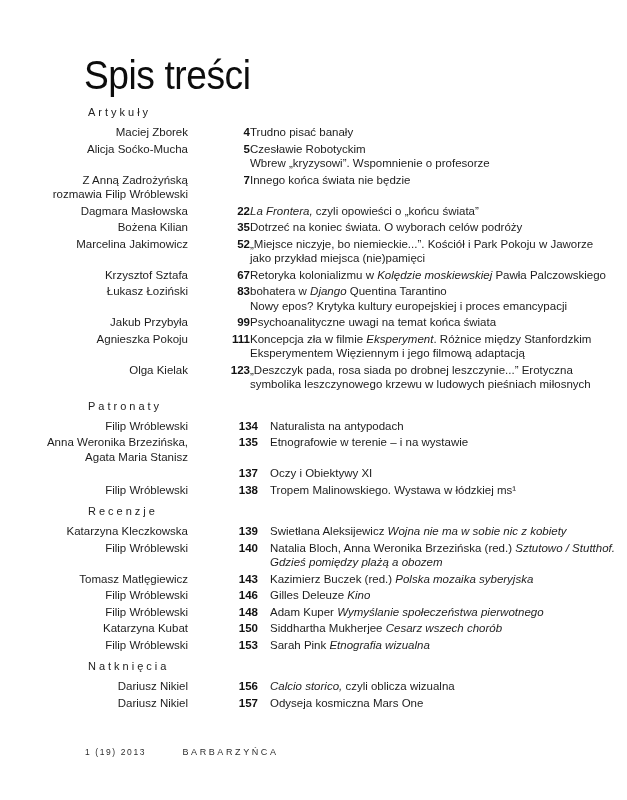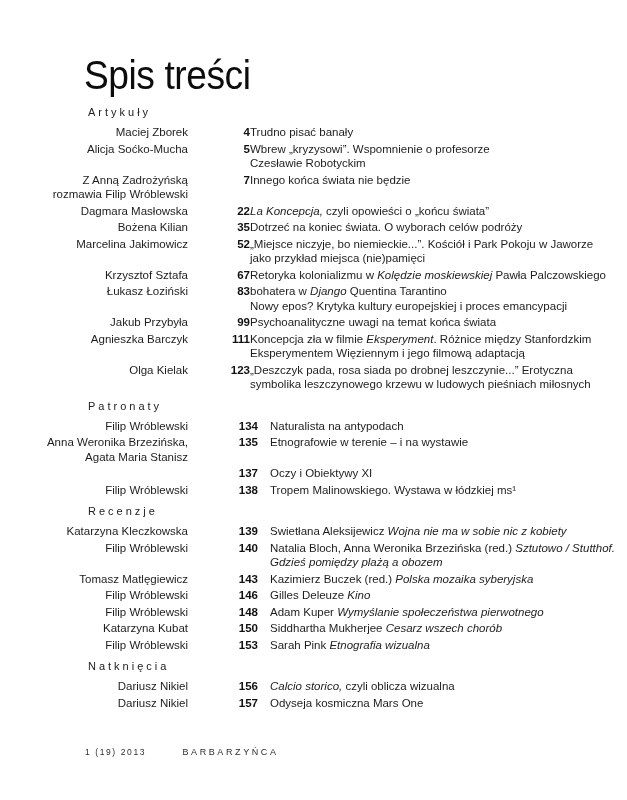--- a/index.html
+++ b/index.html
@@ -83,41 +83,41 @@
           <div class="col-title">
             <div class="title-line"><span>Trudno pisać banały</span></div>
           </div>
         </div>
         <div class="entry">
           <div class="col-author">
             <div class="author-line">Alicja Soćko-Mucha</div>
           </div>
           <div class="col-page">5</div>
           <div class="col-title">
+            <div class="title-line"><span>Czesławie Robotyckim</span></div>
             <div class="title-line"><span>Wbrew „kryzysowi”. Wspomnienie o profesorze</span></div>
-            <div class="title-line"><span>Czesławie Robotyckim</span></div>
           </div>
         </div>
         <div class="entry">
           <div class="col-author">
             <div class="author-line">Z Anną Zadrożyńską</div>
             <div class="author-line">rozmawia Filip Wróblewski</div>
           </div>
           <div class="col-page">7</div>
           <div class="col-title">
             <div class="title-line"><span>Innego końca świata nie będzie</span></div>
           </div>
         </div>
         <div class="entry">
           <div class="col-author">
             <div class="author-line">Dagmara Masłowska</div>
           </div>
           <div class="col-page">22</div>
           <div class="col-title">
-            <div class="title-line"><i>La Koncepcja,</i><span> czyli opowieści o „końcu świata”</span></div>
+            <div class="title-line"><i>La Frontera,</i><span> czyli opowieści o „końcu świata”</span></div>
           </div>
         </div>
         <div class="entry">
           <div class="col-author">
             <div class="author-line">Bożena Kilian</div>
           </div>
           <div class="col-page">35</div>
           <div class="col-title">
             <div class="title-line"><span>Dotrzeć na koniec świata. O wyborach celów podróży</span></div>
           </div>
@@ -155,21 +155,21 @@
           <div class="col-author">
             <div class="author-line">Jakub Przybyła</div>
           </div>
           <div class="col-page">99</div>
           <div class="col-title">
             <div class="title-line"><span>Psychoanalityczne uwagi na temat końca świata</span></div>
           </div>
         </div>
         <div class="entry">
           <div class="col-author">
-            <div class="author-line">Agnieszka Barczyk</div>
+            <div class="author-line">Agnieszka Pokoju</div>
           </div>
           <div class="col-page">111</div>
           <div class="col-title">
             <div class="title-line"><span>Koncepcja zła w filmie </span><i>Eksperyment</i><span>. Różnice między Stanfordzkim</span></div>
             <div class="title-line"><span>Eksperymentem Więziennym i jego filmową adaptacją</span></div>
           </div>
         </div>
         <div class="entry">
           <div class="col-author">
             <div class="author-line">Olga Kielak</div>

